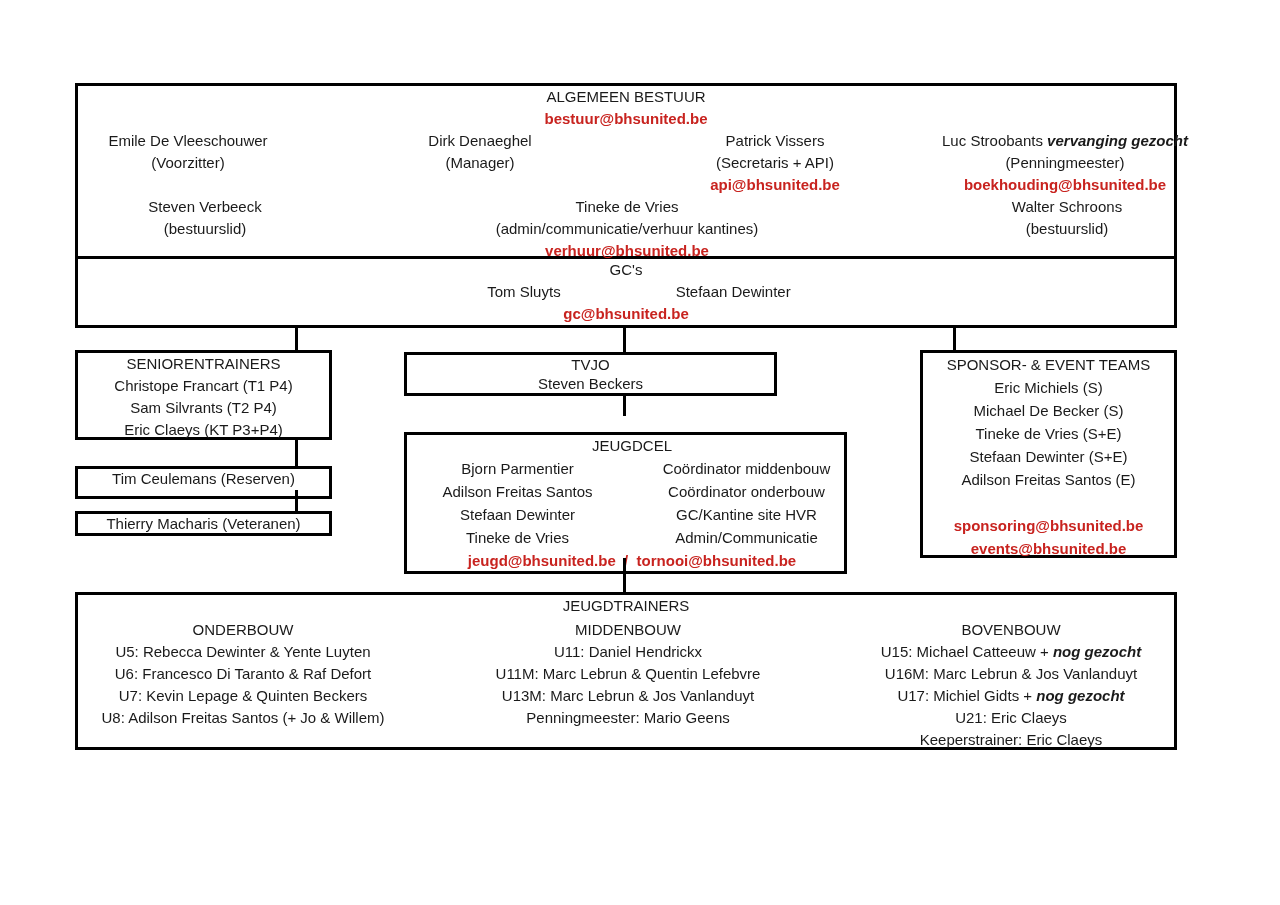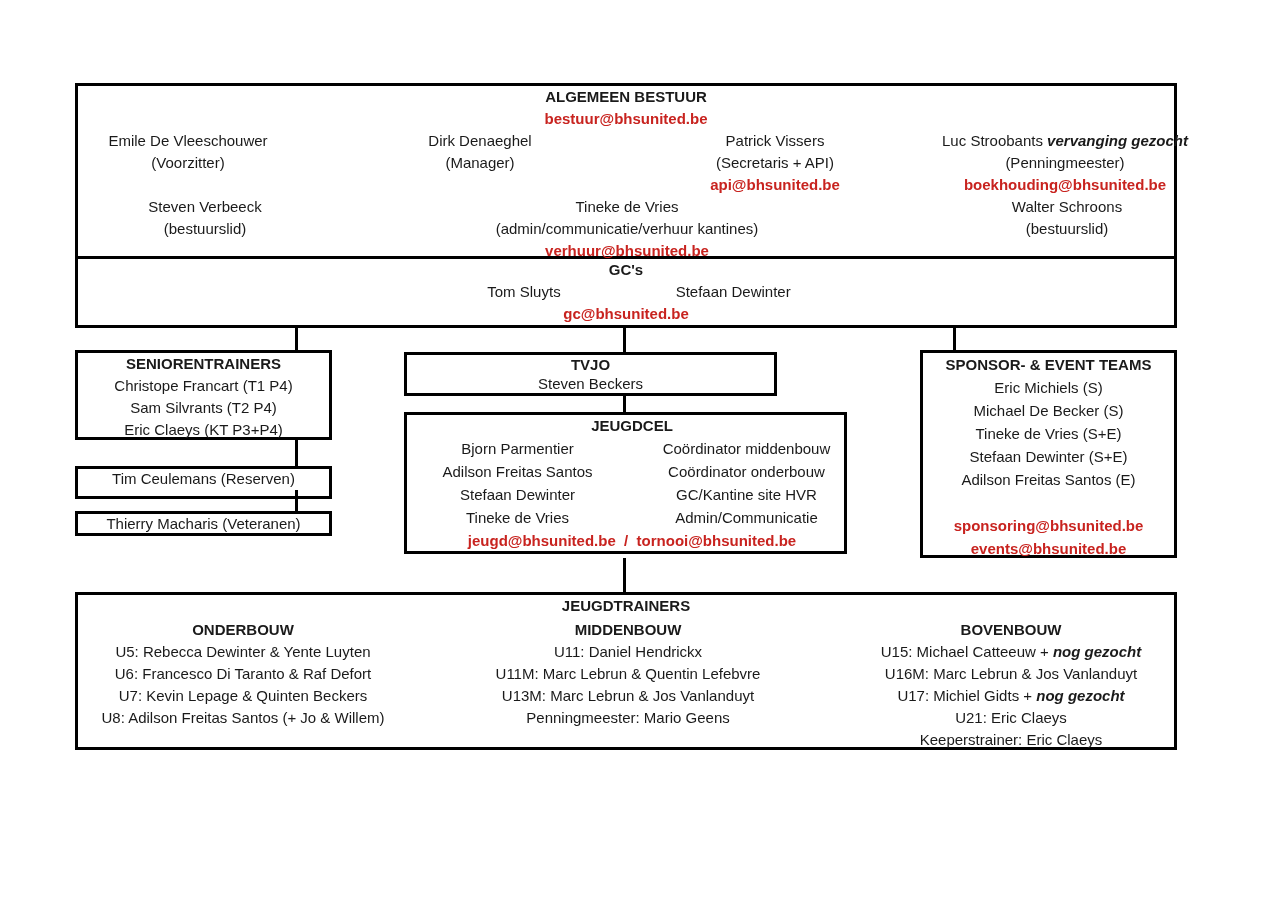--- a/index.html
+++ b/index.html
@@ -6,21 +6,21 @@
   .canvas{
     position:relative;width:1280px;height:905px;background:#ffffff;overflow:hidden;
     font-family:"Liberation Sans","DejaVu Sans",sans-serif;
     font-size:15px;color:#1a1a1a;
   }
   .box{
     position:absolute;border:3px solid #000;background:#fff;
     box-sizing:border-box;text-align:center;
   }
   .line{line-height:22px;height:22px;white-space:nowrap;overflow:visible;}
-  .hdr{font-weight:bold;}
+  .hdr{font-weight:normal;}
   .red{color:#c8231f;font-weight:bold;}
   .em{font-weight:bold;font-style:italic;}
   .cell{position:absolute;text-align:center;}
   .conn{position:absolute;width:3px;background:#000;}
   .twocol{display:flex;line-height:23px;height:23px;gap:34px;}
   .twocol>div{width:50%;white-space:nowrap;}
   .gc-names{display:flex;justify-content:center;gap:115px;position:relative;left:13px;}
   .col{position:absolute;top:24px;text-align:center;}
 </style>
 </head>
@@ -103,21 +103,21 @@
     <div style="line-height:19px;white-space:nowrap;">Thierry Macharis (Veteranen)</div>
   </div>
 
   <div class="box" style="left:404px;top:352px;width:373px;height:44px;">
     <div class="hdr" style="line-height:19px;">TVJO</div>
     <div style="line-height:19px;">Steven Beckers</div>
   </div>
 
   <div class="conn" style="left:623px;top:396px;height:20px;"></div>
 
-  <div class="box" style="left:404px;top:412px;width:443px;height:142px;padding-left:13px;">
+  <div class="box" style="left:404px;top:432px;width:443px;height:142px;padding-left:13px;">
     <div class="line hdr">JEUGDCEL</div>
     <div class="twocol">
       <div>Bjorn Parmentier</div>
       <div>Coördinator middenbouw</div>
     </div>
     <div class="twocol">
       <div>Adilson Freitas Santos</div>
       <div>Coördinator onderbouw</div>
     </div>
     <div class="twocol">

